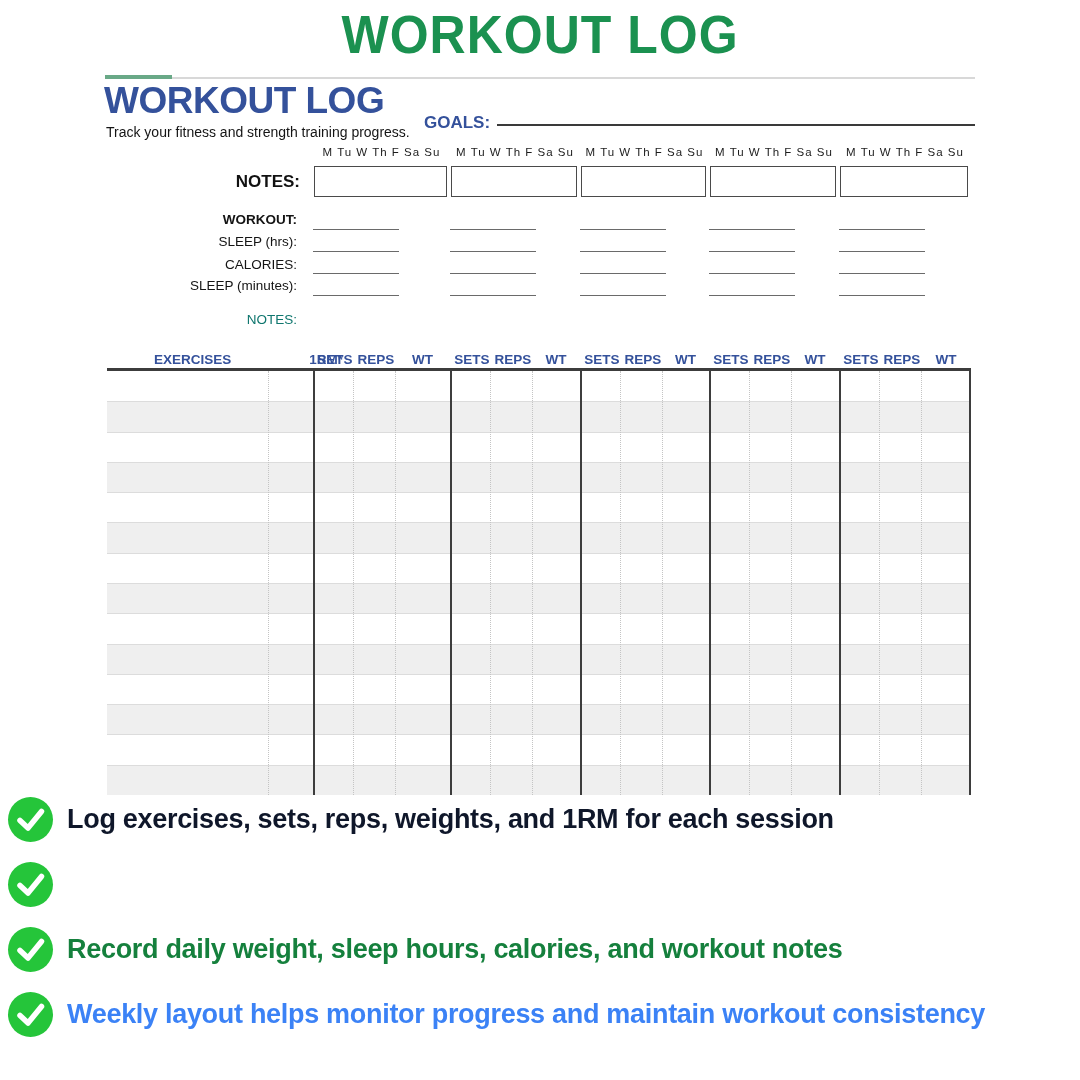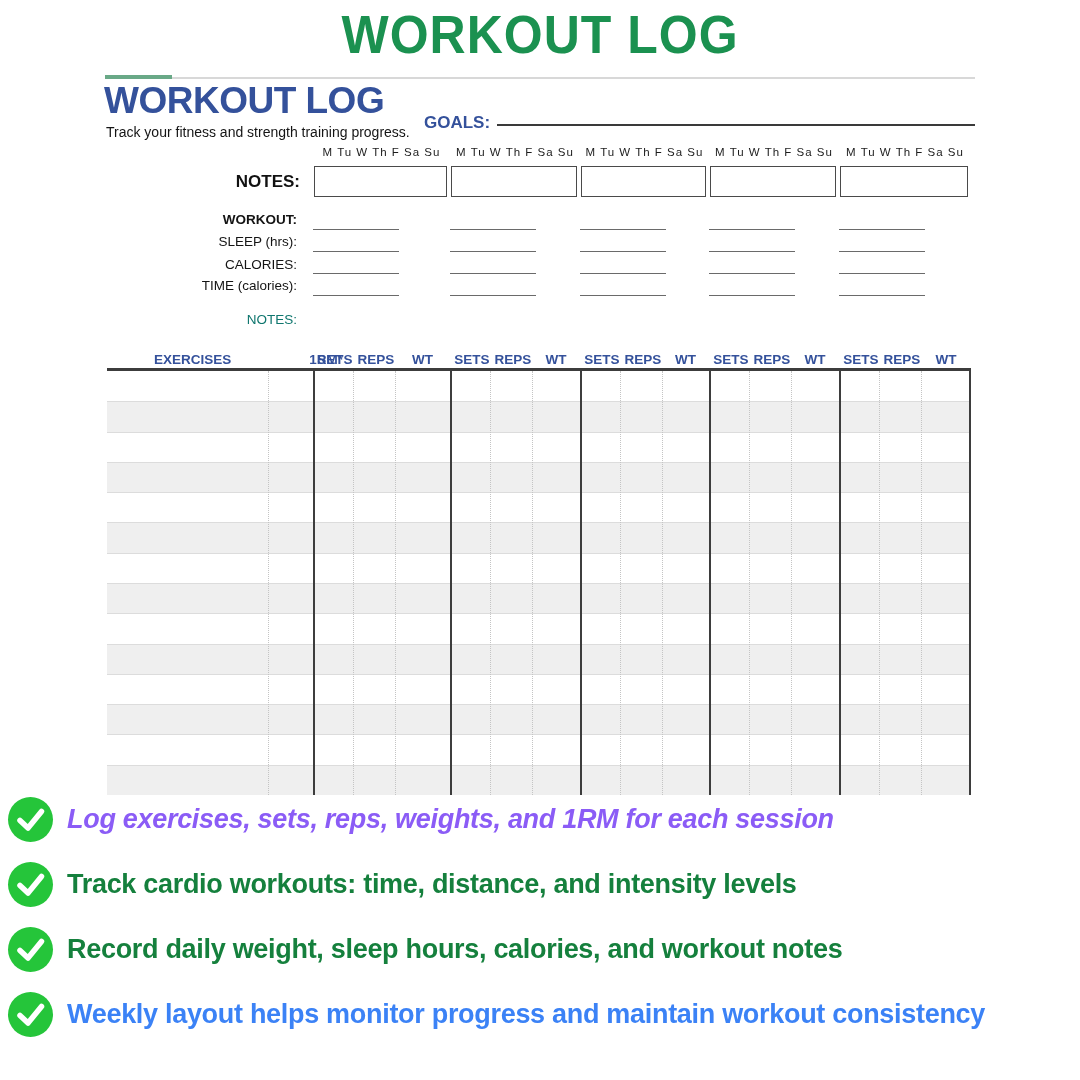--- a/index.html
+++ b/index.html
@@ -107,29 +107,28 @@
       </div>
   </div>
 
   <div id="features">
       <div class="abs feature" style="top: 797px;">
         <div class="check-circle" style="background: rgb(37, 197, 58);">
           <svg width="45" height="45" viewBox="0 0 45 45">
             <path d="M12 23.5 L20 31 L33.5 14.5" fill="none" stroke="#ffffff" stroke-width="5.5" stroke-linecap="round" stroke-linejoin="round"></path>
           </svg>
         </div>
-        <span class="feature-text" style="color: #8b5cf6; font-style: italic;">Log exercises, sets, reps, weights, and 1RM for each session</span>
+        <span class="feature-text" style="color: #0f172a;">Log exercises, sets, reps, weights, and 1RM for each session</span>
       </div>
       <div class="abs feature" style="top: 862px;">
         <div class="check-circle" style="background: rgb(37, 197, 58);">
           <svg width="45" height="45" viewBox="0 0 45 45">
             <path d="M12 23.5 L20 31 L33.5 14.5" fill="none" stroke="#ffffff" stroke-width="5.5" stroke-linecap="round" stroke-linejoin="round"></path>
           </svg>
         </div>
-        <span class="feature-text" style="color: rgb(21, 128, 61);">Track cardio workouts: time, distance, and intensity levels</span>
       </div>
       <div class="abs feature" style="top: 927px; align-items: center;">
         <div class="check-circle" style="background: rgb(37, 197, 58);">
           <svg width="45" height="45" viewBox="0 0 45 45">
             <path d="M12 23.5 L20 31 L33.5 14.5" fill="none" stroke="#ffffff" stroke-width="5.5" stroke-linecap="round" stroke-linejoin="round"></path>
           </svg>
         </div>
         <span class="feature-text" style="color: rgb(21, 128, 61);">Record daily weight, sleep hours, calories, and workout notes</span>
       </div>
       <div class="abs feature" style="top: 992px;">
@@ -163,21 +162,21 @@
     <div class="abs mline" style="top: 251px; left: 450px;"></div>
     <div class="abs mline" style="top: 251px; left: 580px;"></div>
     <div class="abs mline" style="top: 251px; left: 709px;"></div>
     <div class="abs mline" style="top: 251px; left: 839px;"></div>
     <div class="abs mlabel" style="top: 257px;">CALORIES:</div>
     <div class="abs mline" style="top: 273px; left: 313px;"></div>
     <div class="abs mline" style="top: 273px; left: 450px;"></div>
     <div class="abs mline" style="top: 273px; left: 580px;"></div>
     <div class="abs mline" style="top: 273px; left: 709px;"></div>
     <div class="abs mline" style="top: 273px; left: 839px;"></div>
-    <div class="abs mlabel" style="top: 278px;">TIME (calories):</div>
+    <div class="abs mlabel" style="top: 278px;">SLEEP (minutes):</div>
     <div class="abs mline" style="top: 295px; left: 313px;"></div>
     <div class="abs mline" style="top: 295px; left: 450px;"></div>
     <div class="abs mline" style="top: 295px; left: 580px;"></div>
     <div class="abs mline" style="top: 295px; left: 709px;"></div>
     <div class="abs mline" style="top: 295px; left: 839px;"></div>
     <div class="abs group-sub blue" style="left: 315px; width: 40px; color: rgb(52, 81, 155);">SETS</div>
     <div class="abs group-sub blue" style="left: 355px; width: 42px; color: rgb(52, 81, 155);">REPS</div>
     <div class="abs group-sub blue" style="left: 397px; width: 51px; color: rgb(52, 81, 155);">WT</div>
     <div class="abs group-sub blue" style="left: 452px; width: 40px; color: rgb(52, 81, 155);">SETS</div>
     <div class="abs group-sub blue" style="left: 492px; width: 42px; color: rgb(52, 81, 155);">REPS</div>

